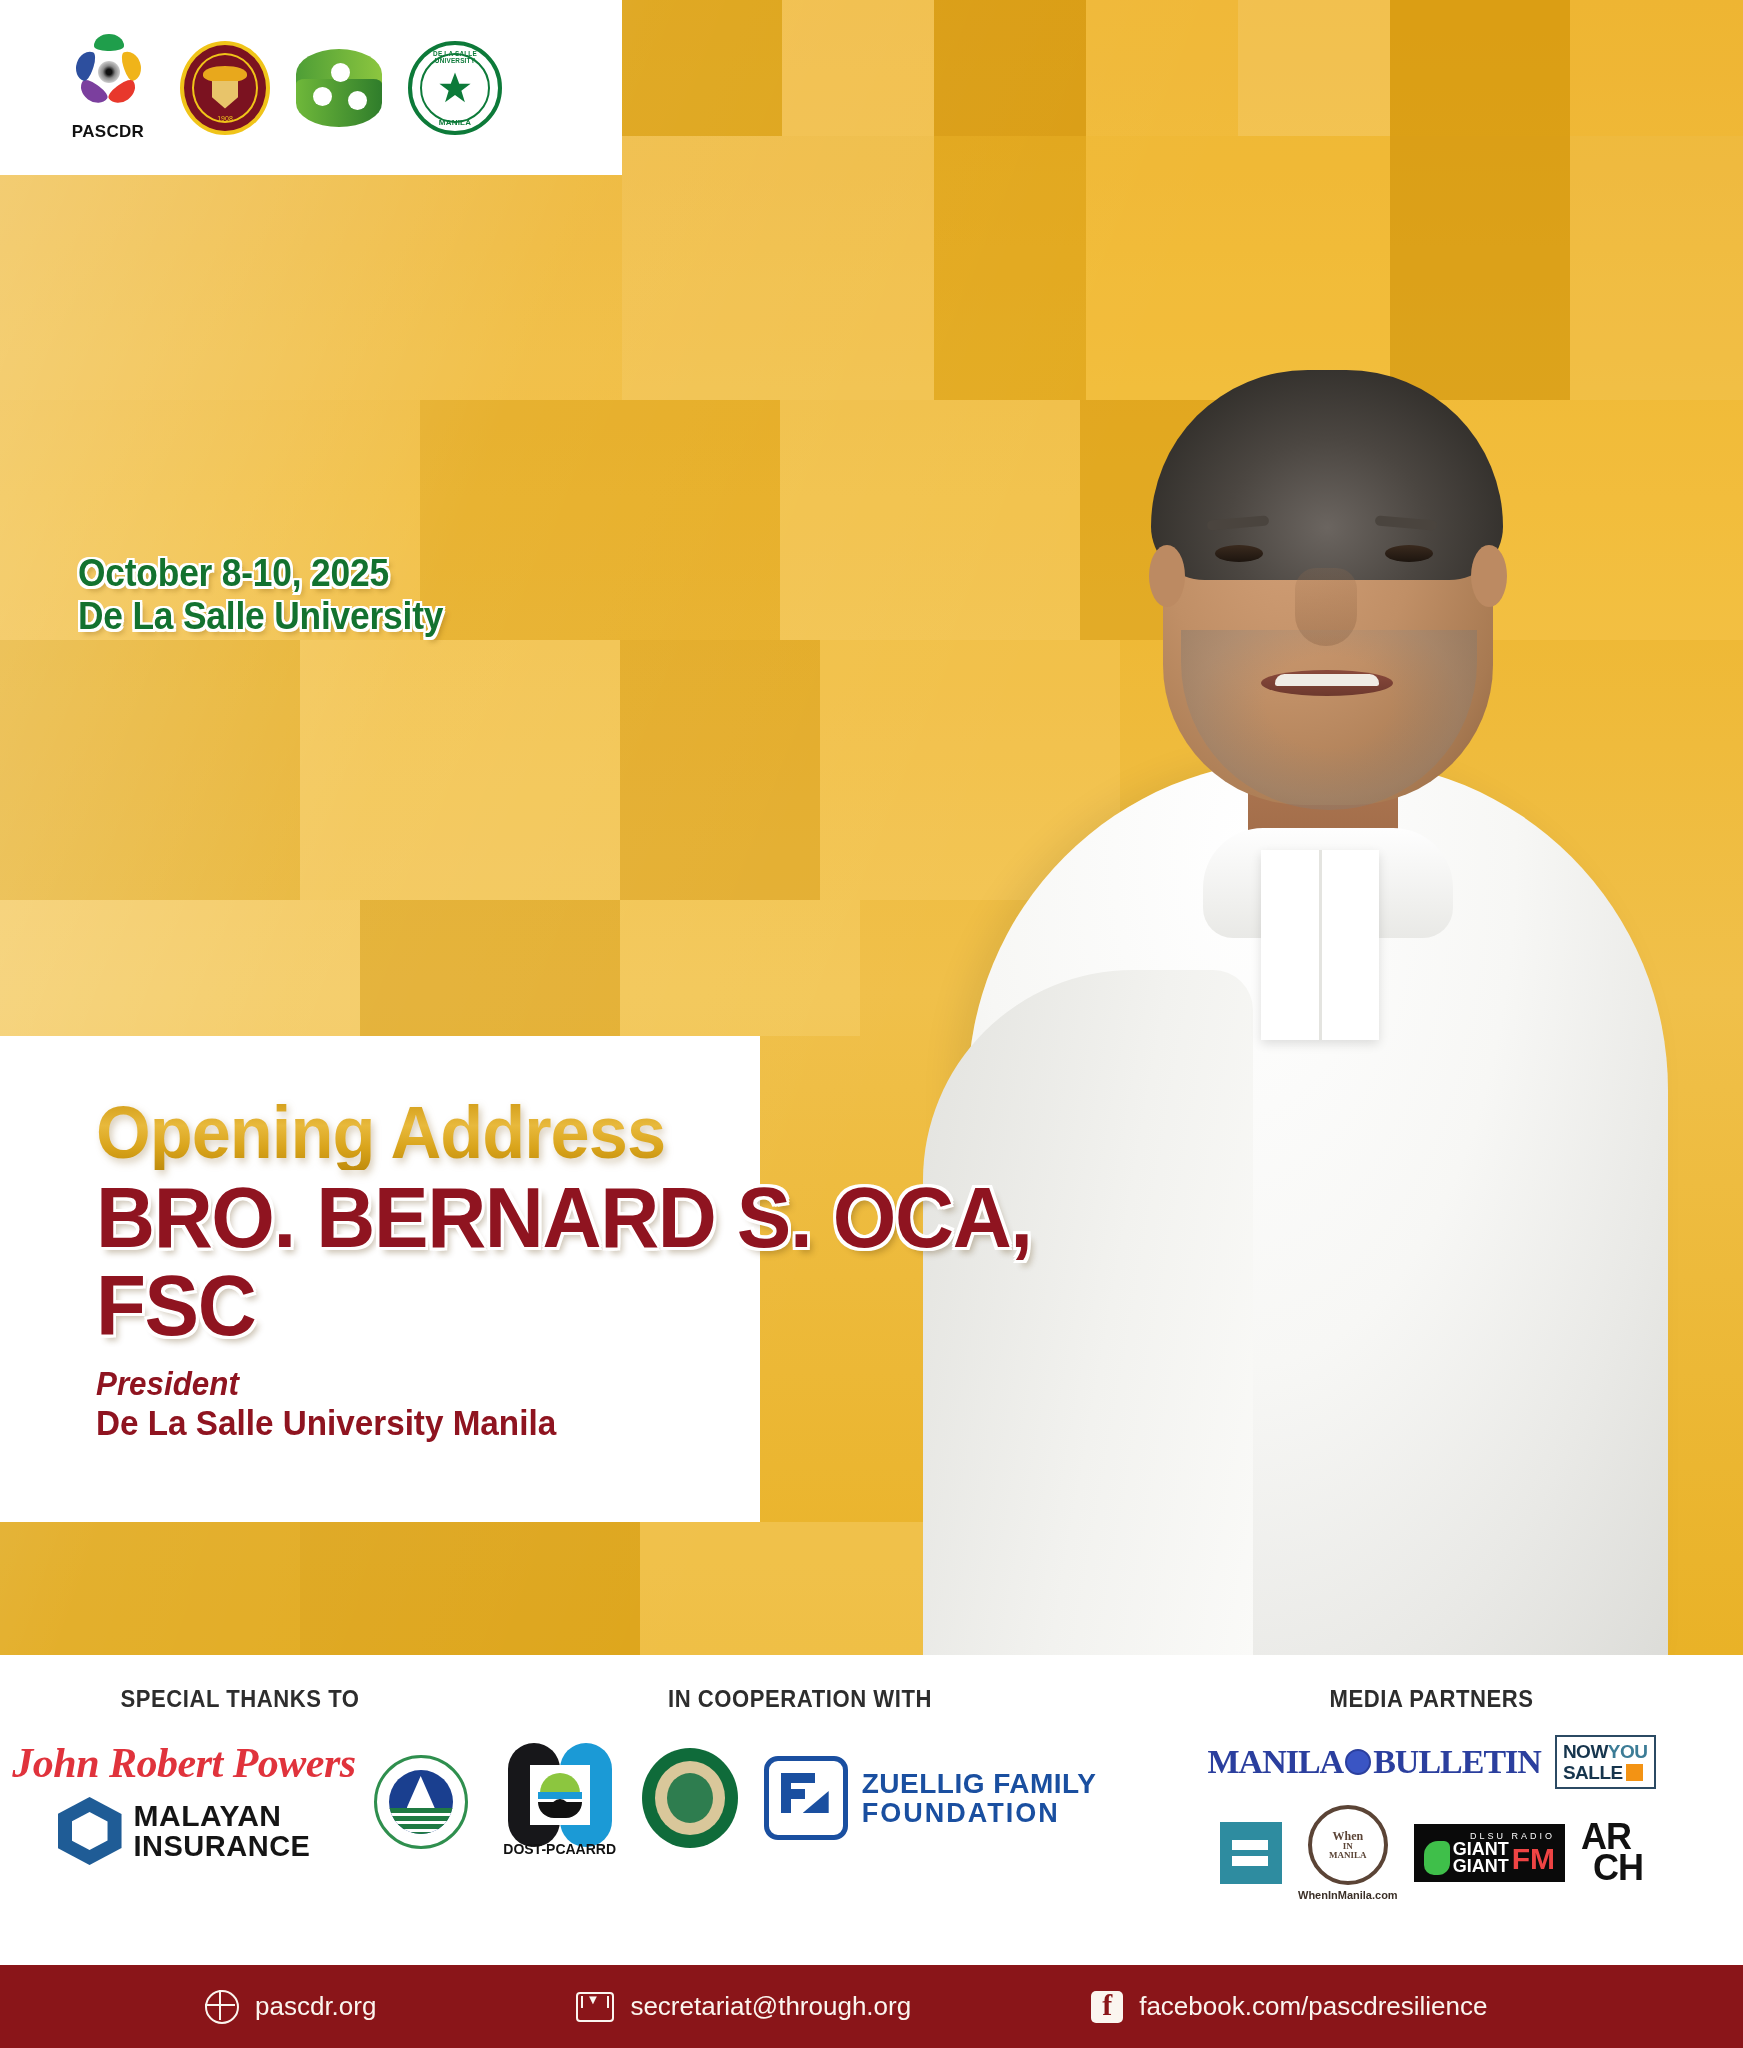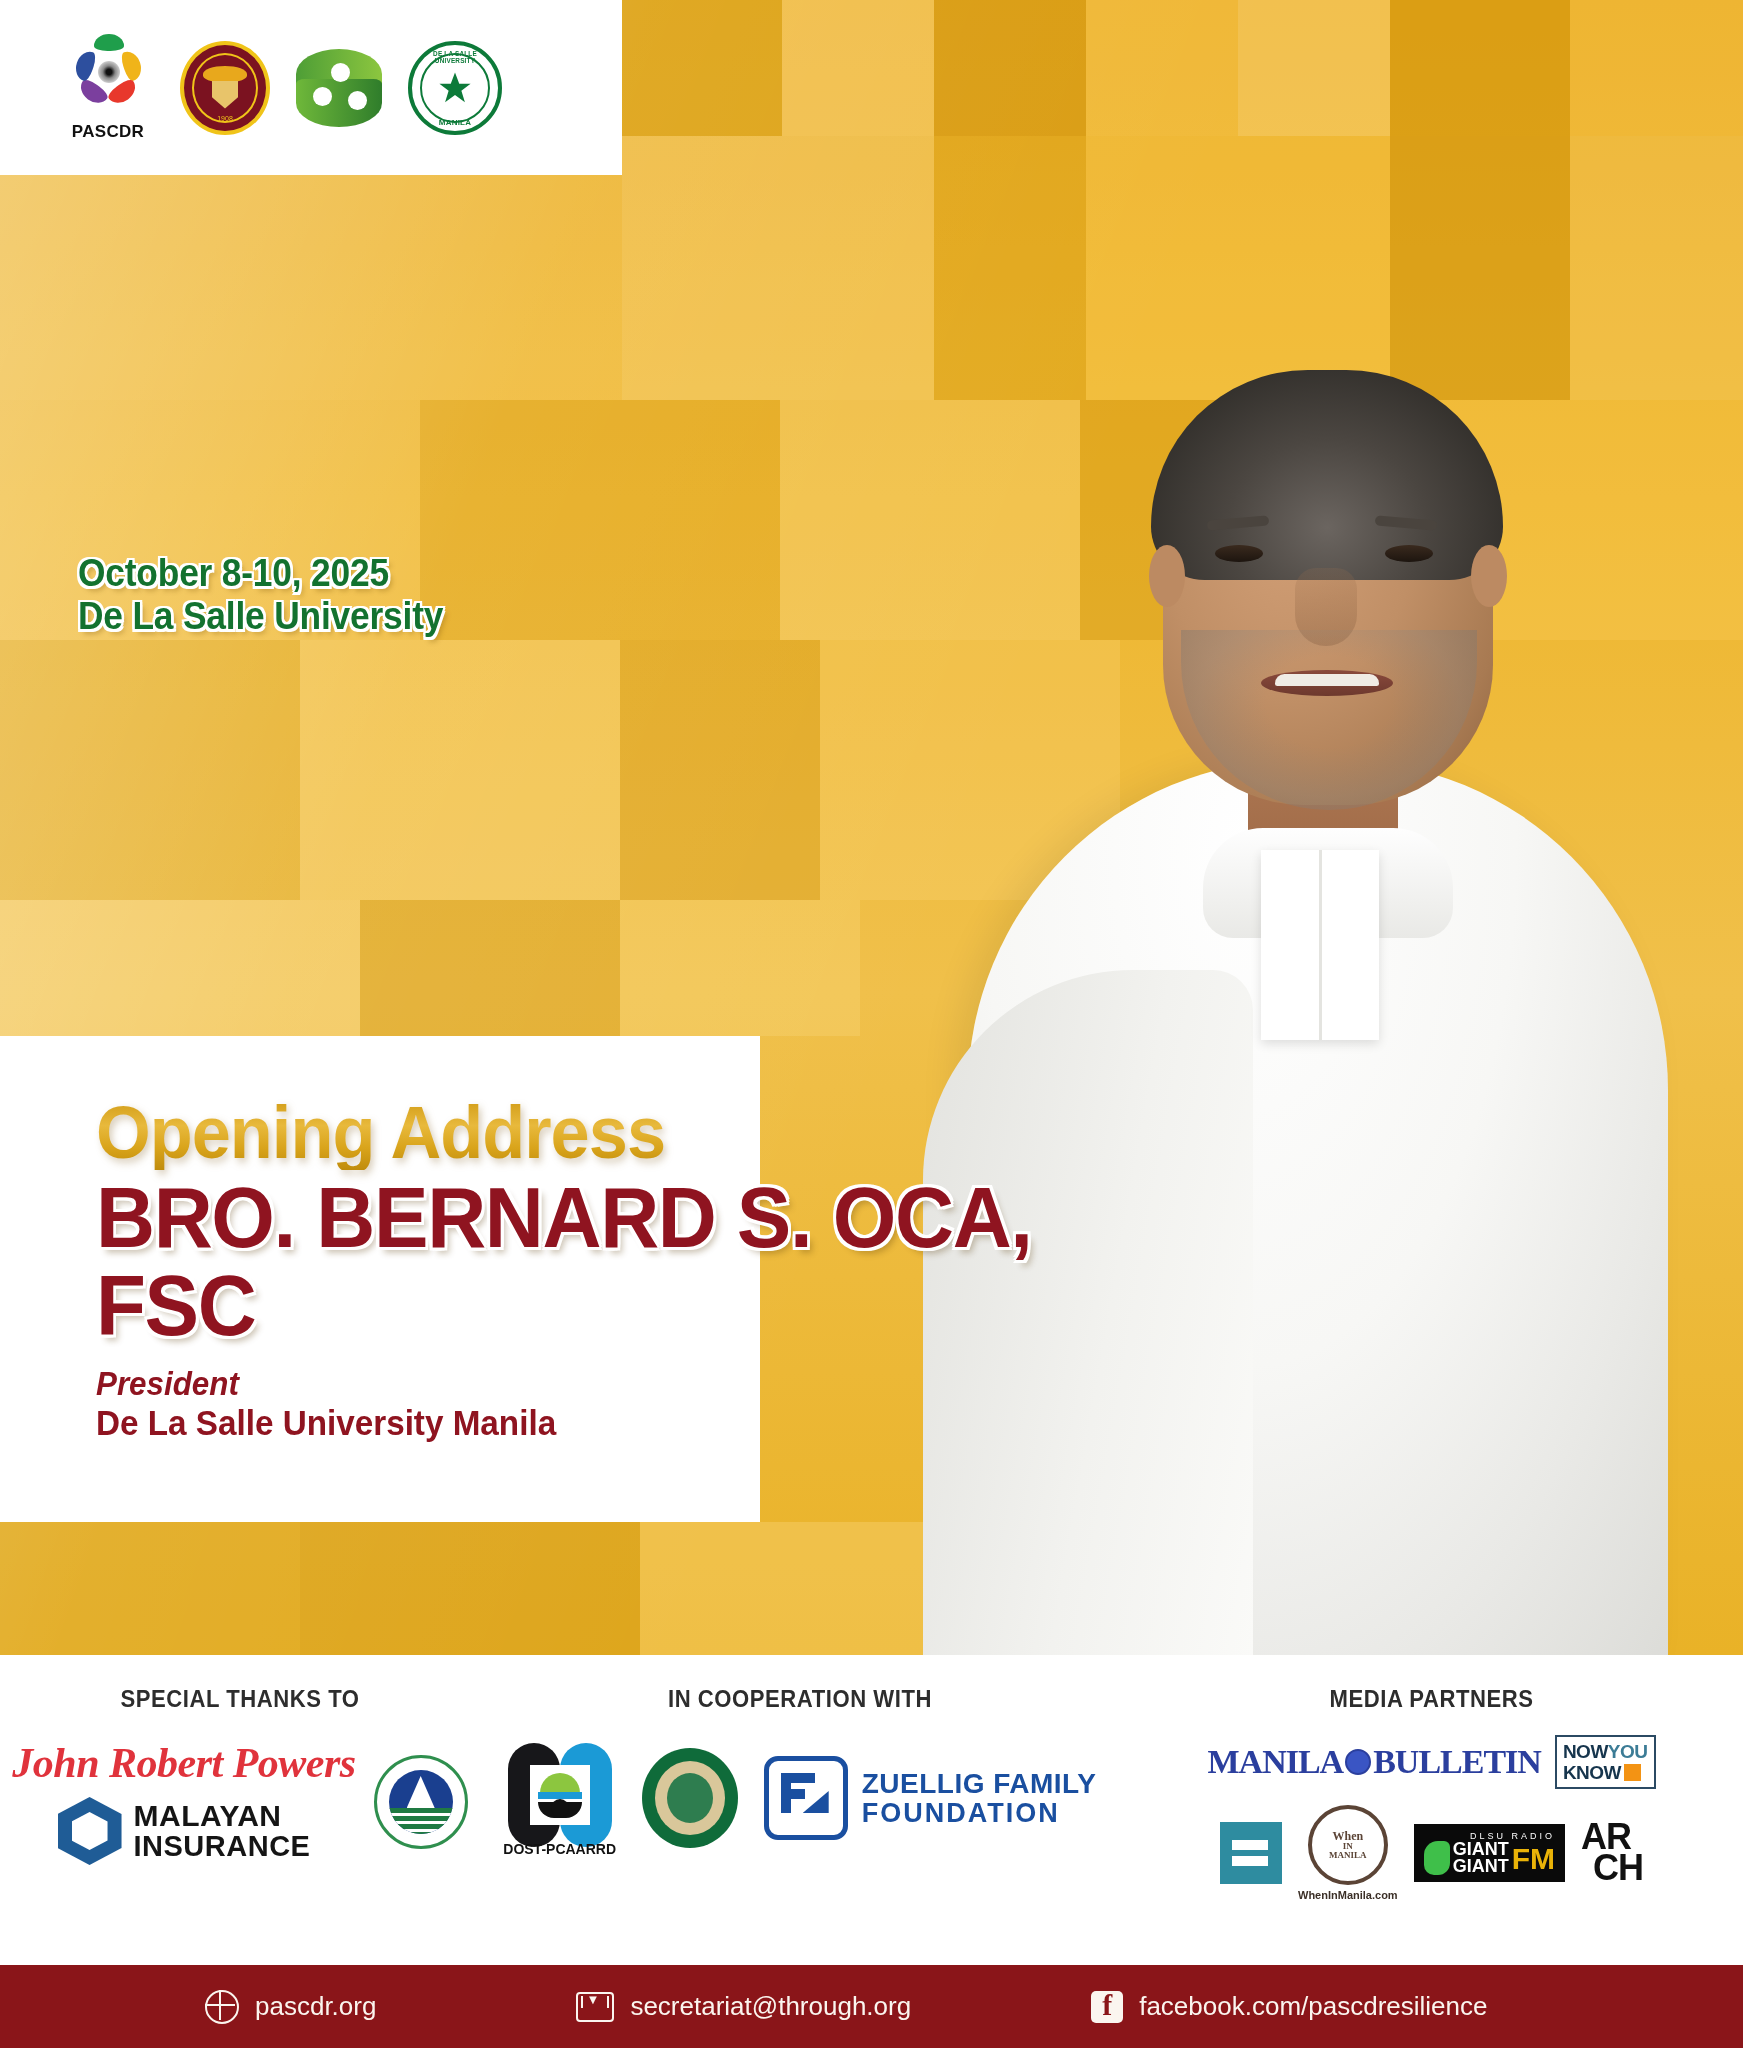--- a/index.html
+++ b/index.html
@@ -187,21 +187,21 @@
   .wim{width:72px;height:72px;border-radius:50%;background:#fff;border:4px solid #5b4436;
      position:relative;display:flex;align-items:center;justify-content:center;flex-direction:column;}
   .wim-t{font-family:"Liberation Serif",serif;font-weight:bold;font-size:12px;color:#5b4436;line-height:1;}
   .wim-cap{text-align:center;font-family:"Liberation Sans",sans-serif;font-size:11px;
      font-weight:bold;color:#3b2f27;margin-top:4px;}
   .ggfm{background:#0a0a0a;padding:7px 10px;display:flex;flex-direction:column;align-items:flex-start;}
   .ggfm-top{font-family:"Liberation Sans",sans-serif;font-size:9px;color:#fff;letter-spacing:3px;align-self:flex-end;}
   .ggfm-row{display:flex;align-items:center;gap:3px;}
   .ggfm-dino{width:26px;height:34px;background:#3fbf4a;border-radius:14px 6px 12px 10px;}
   .ggfm-w{font-family:"Liberation Sans",sans-serif;font-weight:bold;font-size:18px;color:#fff;line-height:.95;}
-  .ggfm-fm{font-family:"Liberation Sans",sans-serif;font-weight:bold;font-size:30px;color:#eab308;line-height:.9;}
+  .ggfm-fm{font-family:"Liberation Sans",sans-serif;font-weight:bold;font-size:30px;color:#ef4444;line-height:.9;}
   .arch{position:relative;font-family:"Liberation Sans",sans-serif;font-weight:bold;font-size:36px;
      color:#111;line-height:.86;letter-spacing:-1px;}
   .arch span{display:block;}
 
   
   .contact{position:absolute;left:0;top:1965px;width:1743px;height:83px;background:#8a1519;z-index:10;
      display:flex;align-items:center;}
   .c-item{display:flex;align-items:center;gap:16px;color:#fbf5ef;
      font-family:"Liberation Sans",sans-serif;font-size:26px;}
   .c-globe{width:30px;height:30px;border-radius:50%;border:2px solid #fbf5ef;position:relative;}
@@ -407,21 +407,21 @@
           <div class="mb">
             <span>MANILA</span>
             <span class="mb-globe"></span>
             <span>BULLETIN</span>
           </div>
           <div class="nyk">
             <div class="nyk-l1">
               <span>NOW</span><i>YOU</i>
             </div>
             <div class="nyk-l2">
-              <span>KNOW</span>
+              <span>SALLE</span>
               <span class="nyk-sq"></span>
             </div>
           </div>
         </div>
 
         <div style="display:flex;align-items:center;justify-content:center;gap:16px;margin-top:16px;">
           <div class="esq">
             <div class="esq-b1"></div>
               <div class="esq-b2"></div>
           </div>

